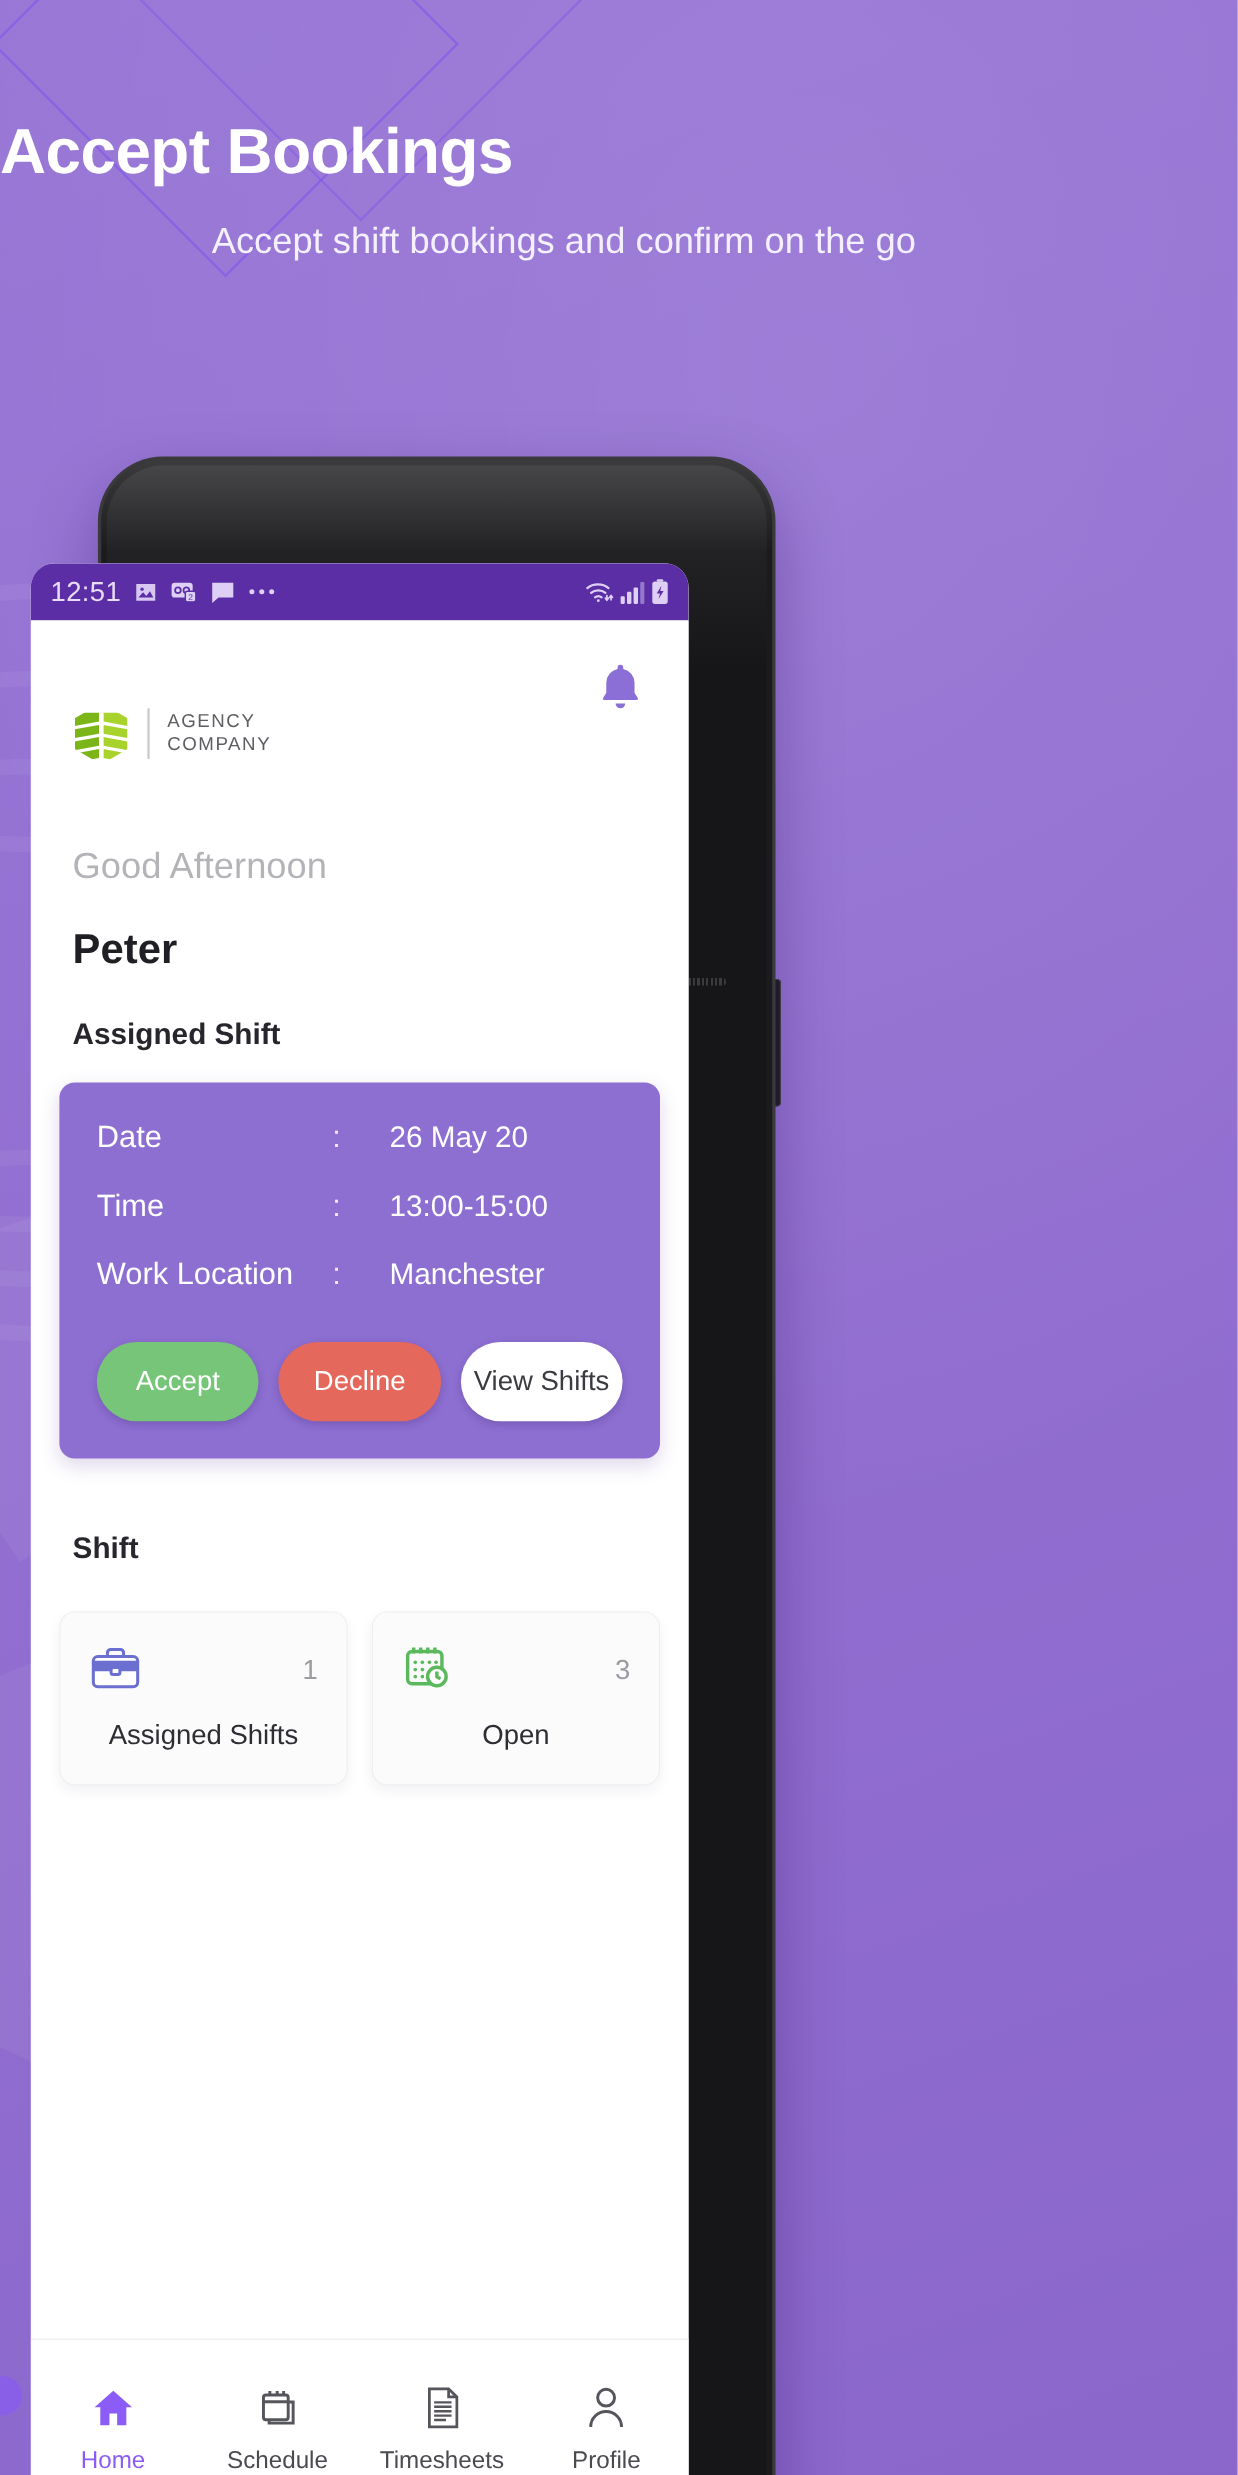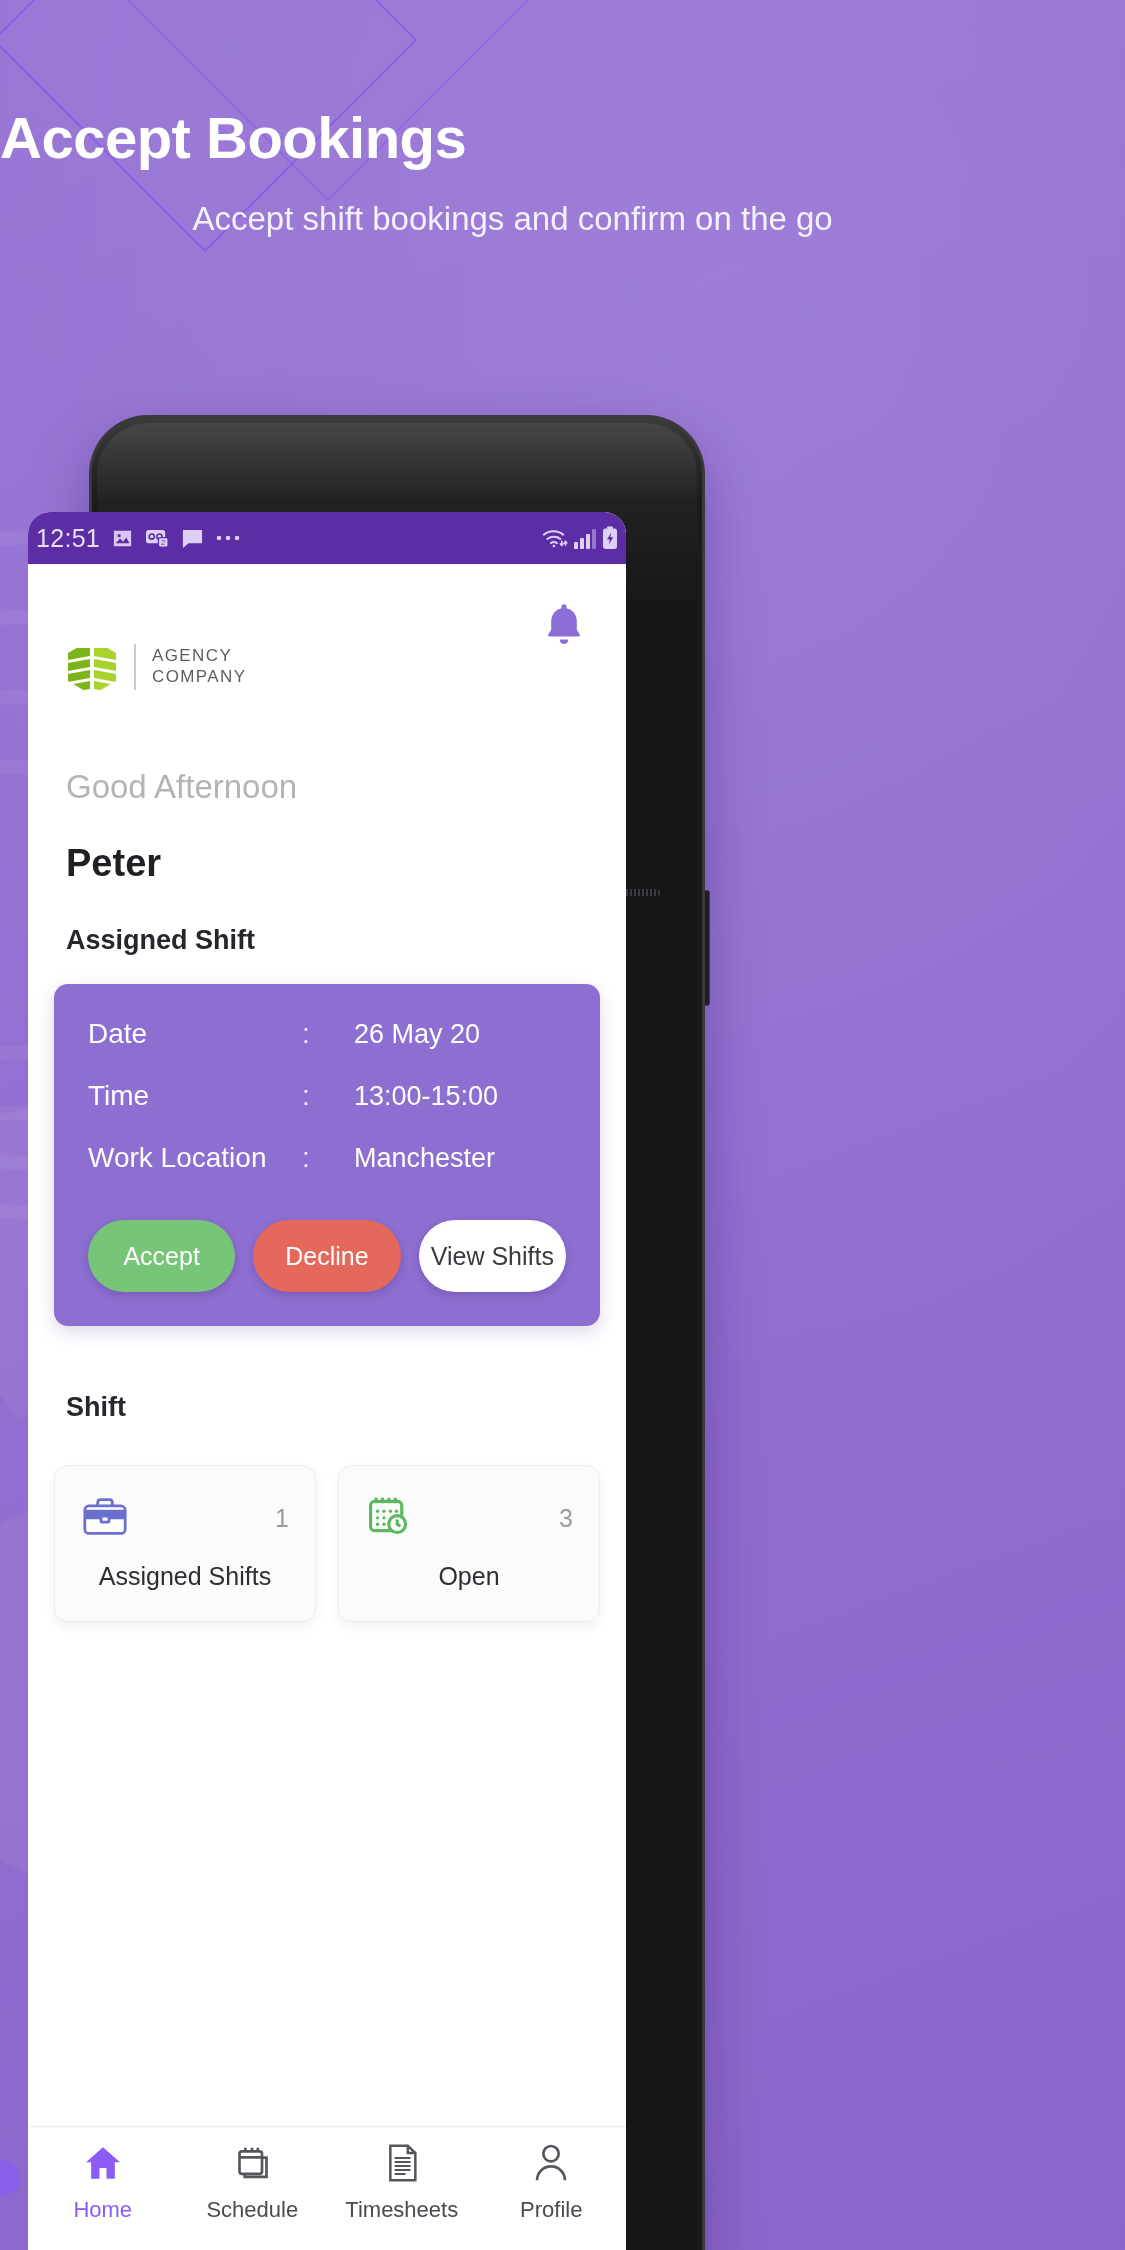--- a/index.html
+++ b/index.html
@@ -118,21 +118,21 @@
     background: #ffffff;
     overflow: hidden;
     z-index: 9;
     border-radius: 22px 22px 0 0;
   }
 
   
   .statusbar {
     height: 52px; background: #5b2ea6;
     display: flex; align-items: center; justify-content: space-between;
-    padding: 0 8px;
+    padding: 0 18px;
     color: #e8dcf8;
     border-radius: 20px 20px 0 0;
   }
   .sb-left { display: flex; align-items: center; gap: 11px; }
   .sb-time { font-size: 25px; font-weight: 400; letter-spacing: .3px; }
   .sb-right { display: flex; align-items: center; gap: 6px; }
   .ic { display: inline-block; }
   .ic svg { display: block; }
 
   
@@ -192,21 +192,21 @@
   }
   .stat-top { display:flex; align-items:center; justify-content:space-between; }
   .stat-num { font-size: 25px; color: #9a9aa1; font-weight: 400; }
   .stat-label { margin-top: 20px; font-size: 25px; color: #2d2d33; font-weight: 500; text-align: center; }
 
   
   .bottomnav {
     position: absolute; left: 0; right: 0; bottom: 0;
     height: 124px; background: #ffffff;
     border-top: 1px solid #ececf0;
-    display: flex; align-items: flex-start; padding-top: 16px;
+    display: flex; align-items: flex-end; padding-top: 16px;
   }
   .nav-item {
     flex: 1; display: flex; flex-direction: column; align-items: center; gap: 10px;
     cursor: pointer;
   }
   .nav-label { font-size: 22px; color: #4a4a50; }
   .nav-item.active .nav-label { color: #8b5cf6; }
 </style>
 </head>
 <body>

